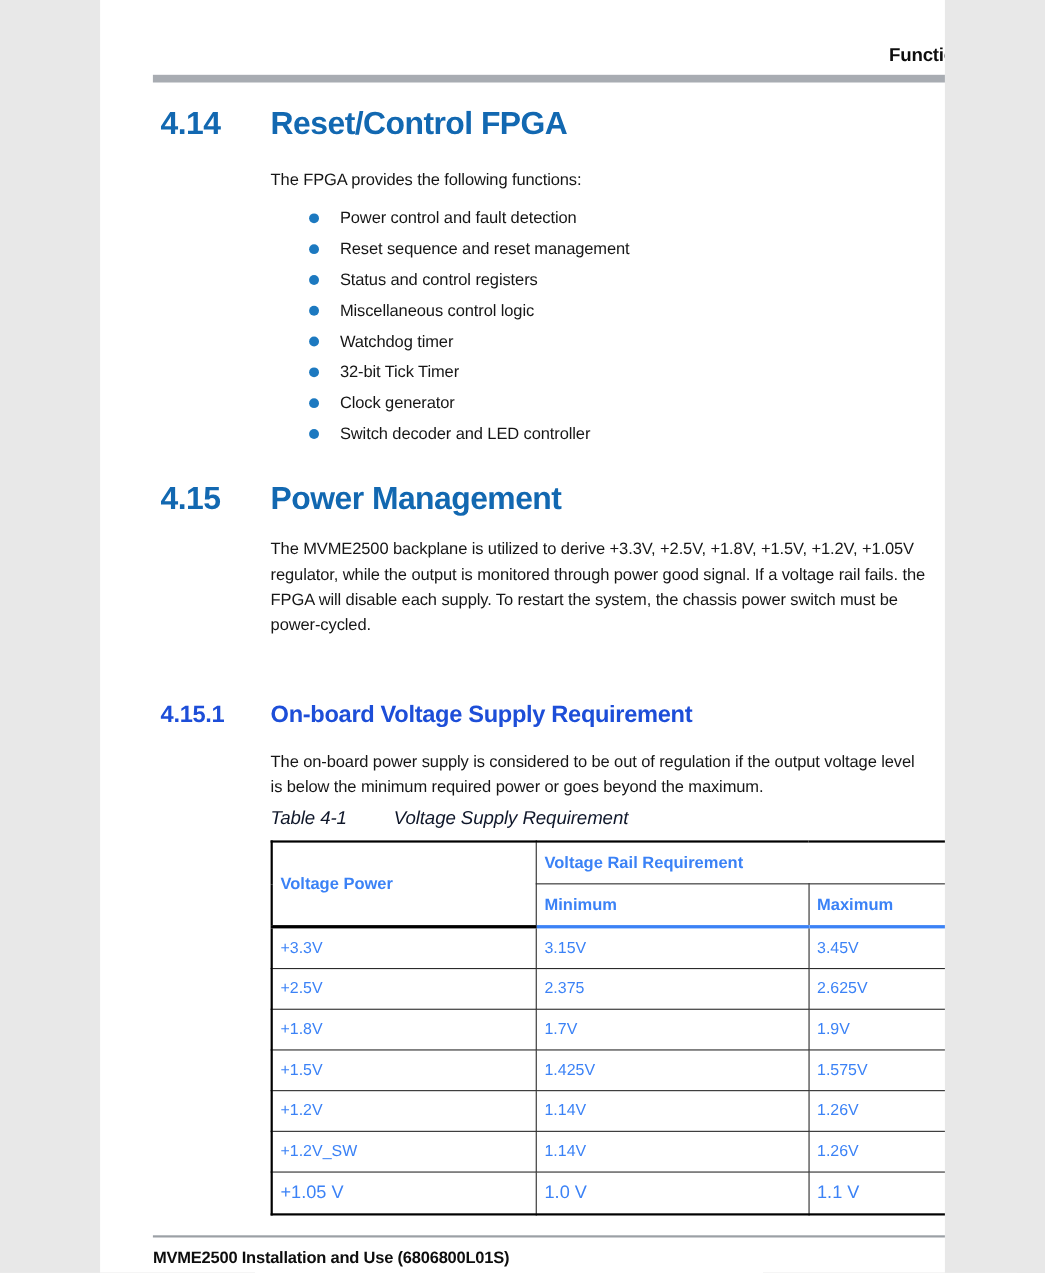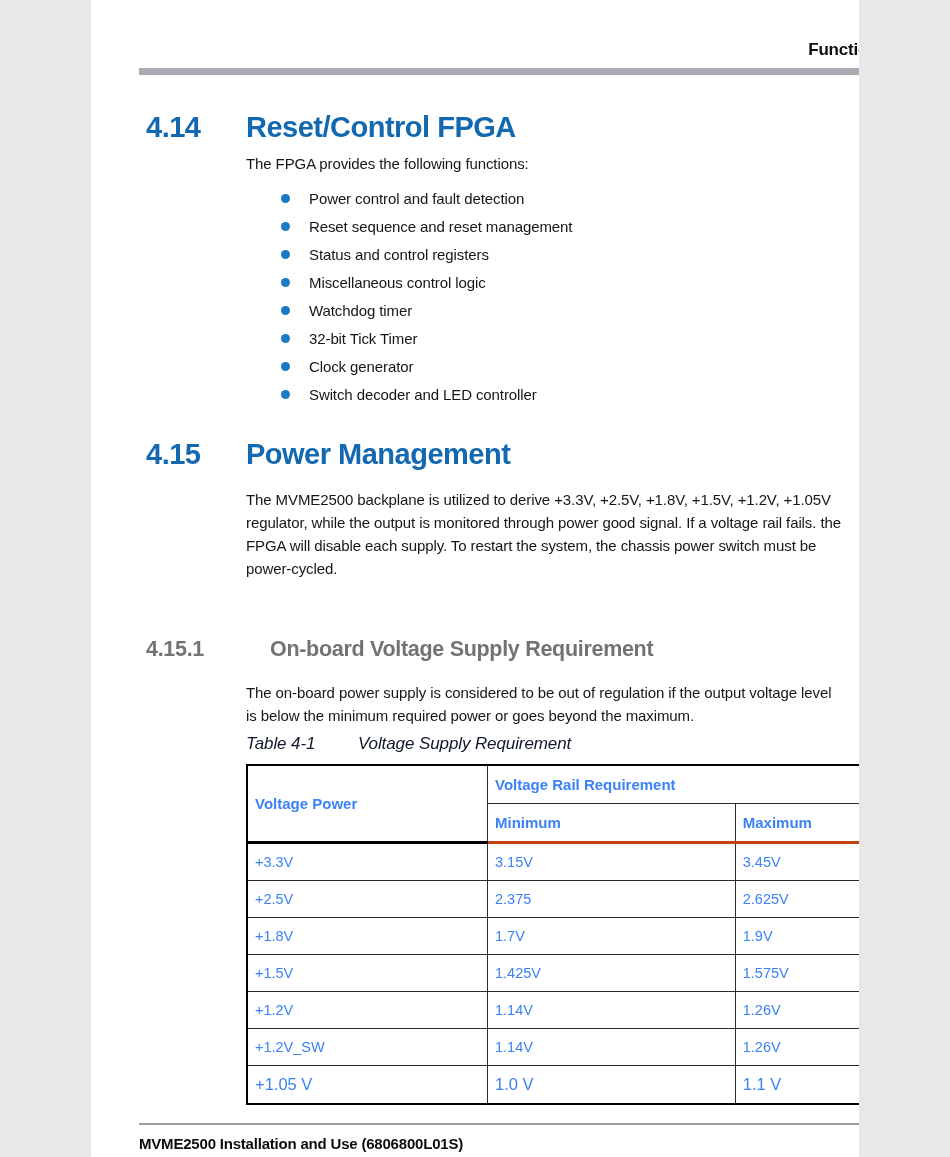--- a/index.html
+++ b/index.html
@@ -10,24 +10,24 @@
   }
   
   .running-header{position:absolute;top:40px;left:48px;width:849px;text-align:right;
     font-size:17px;font-weight:bold;color:#0d0d0d;letter-spacing:-0.2px;}
   .header-bar{position:absolute;top:68px;left:48px;width:849px;height:7px;background:#A8ACB2;}
 
   
   .h1{position:absolute;left:55px;display:flex;color:#1268B1;font-weight:bold;
     font-size:29px;letter-spacing:-0.5px;}
   .h1 .hnum{width:100px;flex:0 0 100px;}
-  .h2{position:absolute;left:55px;display:flex;color:#737373;font-weight:bold;
-    font-size:21.5px;letter-spacing:-0.3px;gap:24px;}
+  .h2{position:absolute;left:55px;display:flex;color:#1d4ed8;font-weight:bold;
+    font-size:21.5px;letter-spacing:-0.3px;}
   .h2 .hnum{width:100px;flex:0 0 100px;}
-  .s414{top:111px;}
+  .s414{top:97px;}
   .s415{top:438px;}
   .s4151{top:637px;}
 
   
   .body{position:absolute;left:155px;width:745px;font-size:15px;line-height:23px;
     color:#161616;letter-spacing:-0.1px;}
   .intro{top:152px;}
   .p415{top:488px;}
   .p4151{top:681px;}
 
@@ -46,21 +46,21 @@
     width:738px;table-layout:fixed;}
   .vtable td{border:1px solid #2b2b2b;padding:0 0 0 7px;vertical-align:middle;
     font-size:14.5px;color:#3b82f6;}
   .vtable .c1{width:232px;}
   .vtable .c2{width:254px;}
   .vtable .c3{width:245px;}
   .vtable tr.hdr td{font-weight:bold;font-size:15px;height:37px;}
   .vtable tr.data td{height:36px;}
   .vtable tr.big td{height:37px;font-size:16.5px;}
   .vtable{border:2px solid #000;}
-  .vtable tr.hdr2 td{border-bottom:3px solid #c2410c;}
+  .vtable tr.hdr2 td{border-bottom:3px solid #3b82f6;}
   .vtable td[rowspan]{border-bottom:3px solid #000;}
 
   
   .footer-bar{position:absolute;top:1123px;left:48px;width:849px;height:2px;background:#9BA0A5;}
   .page-footer{position:absolute;top:1135px;left:48px;width:849px;display:flex;
     justify-content:space-between;font-size:15px;font-weight:bold;color:#0d0d0d;letter-spacing:-0.2px;}
 </style>
 </head>
 <body>
 

